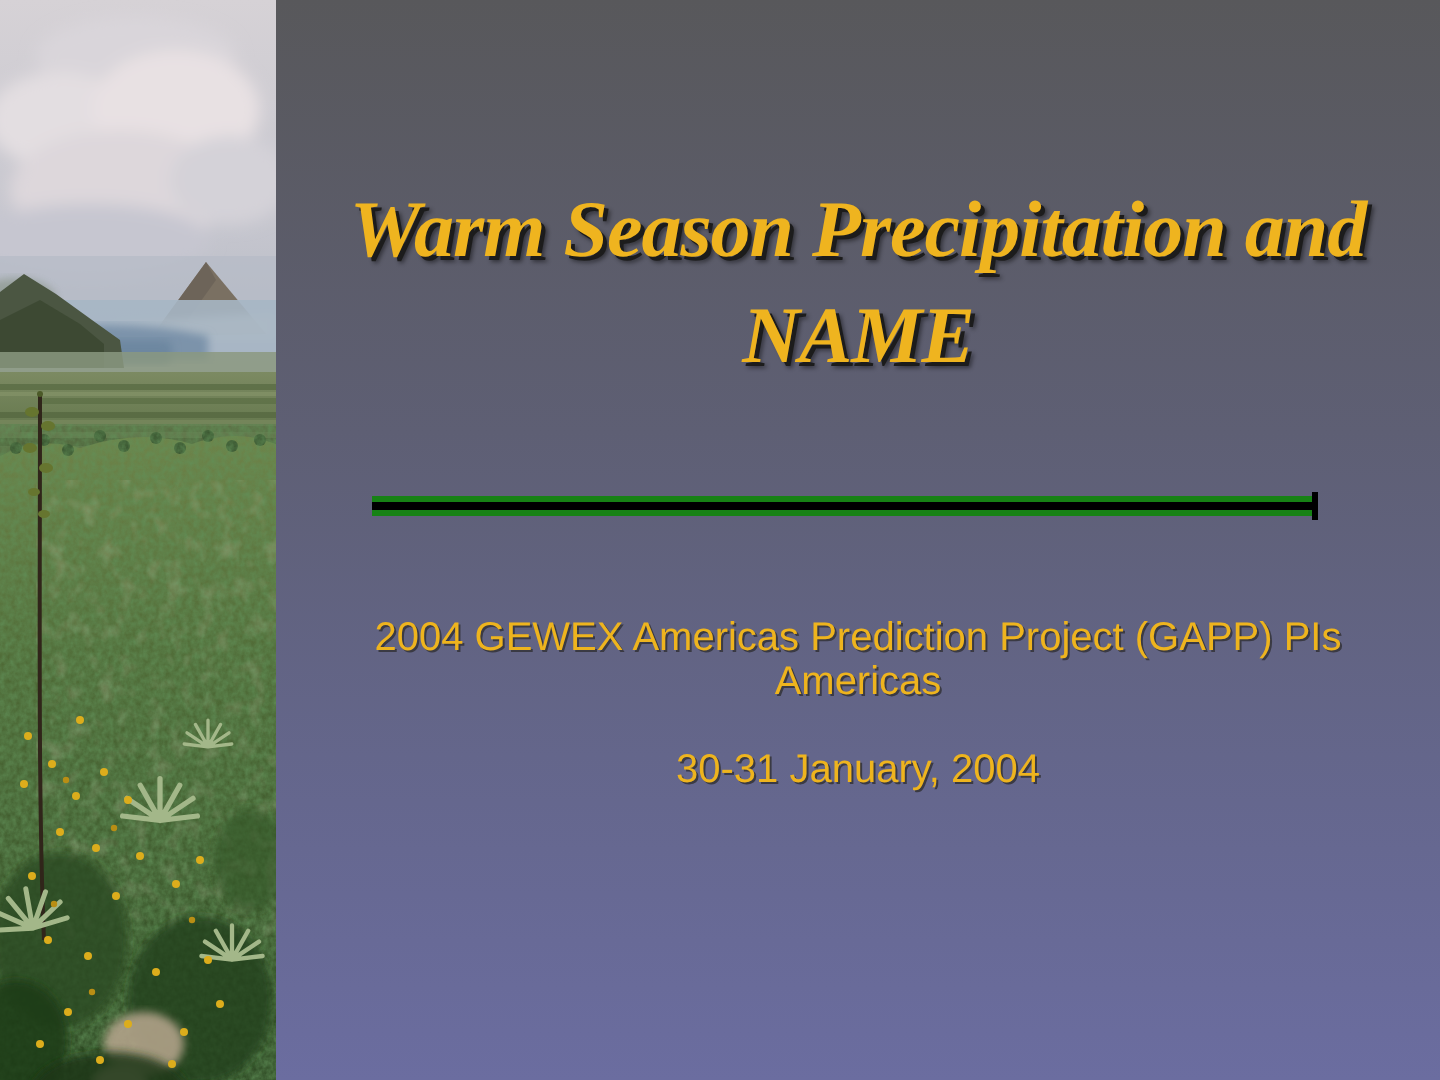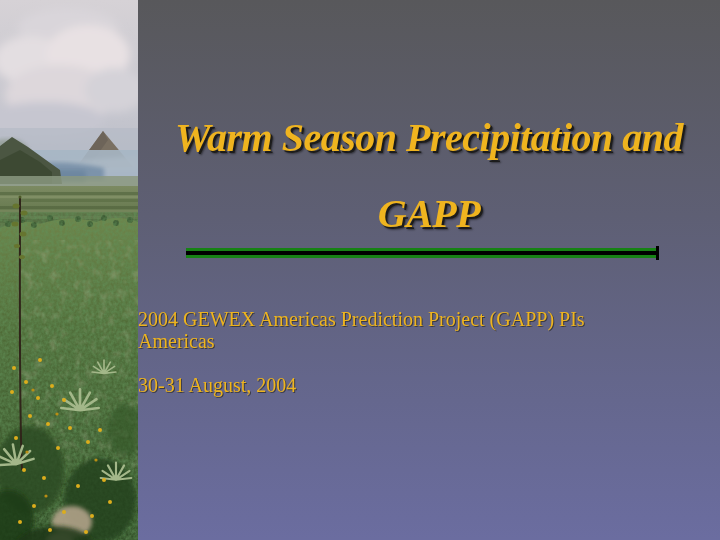--- a/index.html
+++ b/index.html
@@ -19,35 +19,34 @@
   }
   .title{
     position:absolute;top:88px;left:0;width:100%;
     margin:0;text-align:center;
     font-family:"Liberation Serif",serif;
     font-style:italic;font-weight:bold;
     font-size:40px;line-height:53px;letter-spacing:-0.5px;
     color:#efb41f;
     text-shadow:2px 2px 0 #1c1c1c, 3px 3px 2px rgba(0,0,0,0.45);
   }
-  .title-line{display:block;margin-top:23px;}
+  .title-line{display:block;}
   .divider{
     position:absolute;left:48px;top:248px;width:472px;height:10px;
     background:linear-gradient(180deg,#178215 0%,#178215 28%,#000 28%,#000 72%,#178215 72%,#178215 100%);
   }
   .divider-tick{
     position:absolute;right:-1px;top:-2px;width:3px;height:14px;background:#000;
   }
   .subtitle{
     position:absolute;top:308px;left:0;width:100%;
-    text-align:left;
+    text-align:center;
     font-size:20px;line-height:22px;
     color:#eeb41e;
     text-shadow:1px 1px 0 #3a3a44;
-    font-family:Liberation Serif, serif;
   }
   .subtitle .spacer{height:22px;}
 </style>
 </head>
 <body>
 
 <div class="slide">
 
   <div class="photo">
     <svg width="138" height="540" viewBox="0 0 138 540">
@@ -192,28 +191,28 @@
         <circle cx="96" cy="460" r="1.6"></circle>
           <circle cx="46" cy="496" r="1.6"></circle>
       </g>
     </svg>
   </div>
 
   <div class="content">
 
     <h1 class="title">
       <span class="title-line">Warm Season Precipitation and</span>
-      <span class="title-line">GAPP</span>
+      <span class="title-line">NAME</span>
     </h1>
 
     <div class="divider">
       <div class="divider-tick"></div>
     </div>
 
     <div class="subtitle">
       <div>2004 GEWEX Americas Prediction Project (GAPP) PIs</div>
       <div>Americas</div>
       <div class="spacer"></div>
-      <div>30-31 August, 2004</div>
+      <div>30-31 January, 2004</div>
     </div>
 
   </div>
 </div>
 
 </body></html>

